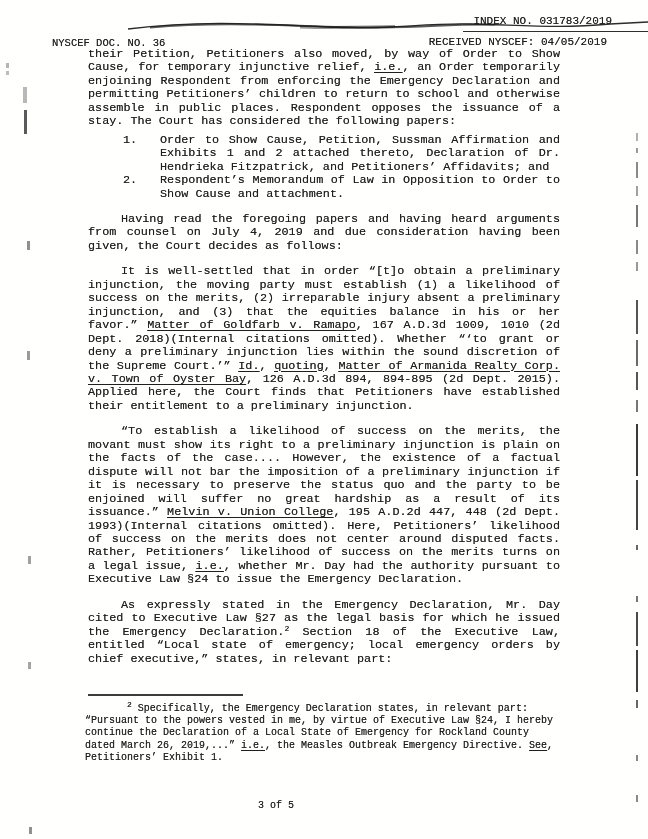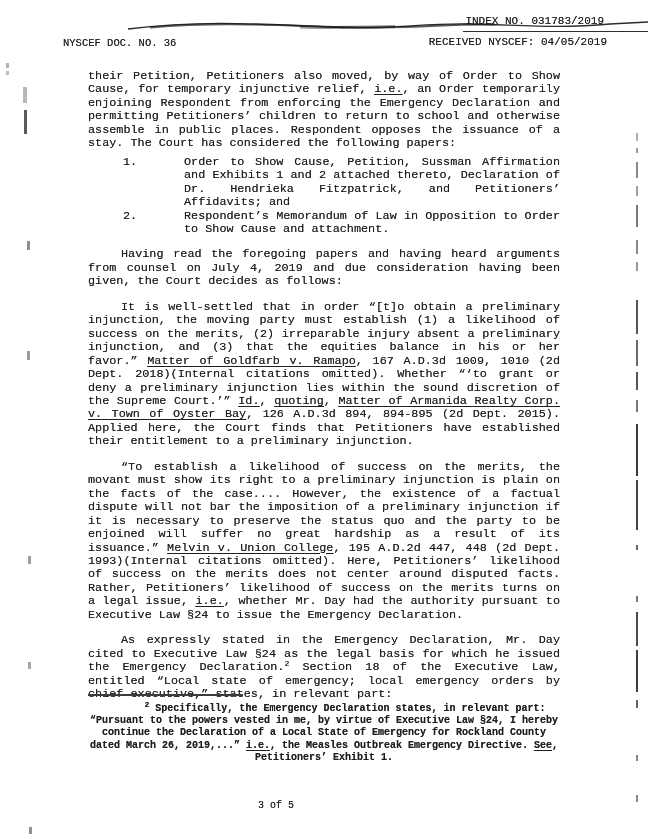--- a/index.html
+++ b/index.html
@@ -3,40 +3,40 @@
 <meta charset="utf-8">
 <style>
   html,body { margin:0; padding:0; background:#fff; }
   .page {
     position:relative; width:648px; height:839px; background:#fffffe;
     font-family:"Liberation Mono","DejaVu Sans Mono",monospace;
     color:#1f1f1f; overflow:hidden;
     text-shadow: 0 0 0.6px rgba(15,15,15,.65);
   }
   
-  .hdr-index { position:absolute; top:15px; right:44px; font-size:11px; white-space:nowrap; }
+  .hdr-index { position:absolute; top:15px; right:36px; font-size:11px; white-space:nowrap; }
   .index-underline { position:absolute; top:31px; left:463px; width:185px; border-top:1.6px solid #2e2e2e; }
-  .hdr-docno { position:absolute; top:37px; left:19px; font-size:10.5px; white-space:nowrap;padding-left:44px; }
+  .hdr-docno { position:absolute; top:37px; left:8px; font-size:10.5px; white-space:nowrap;padding-left:44px; }
   .hdr-received { position:absolute; top:36px; right:41px; font-size:11px; white-space:nowrap;margin-left:32px; }
   
-  .doc { position:absolute; top:70px; left:88px; width:472px;
+  .doc { position:absolute; top:48px; left:88px; width:472px;
          font-size:11.8px; line-height:13.45px; text-align:justify; }
   .doc p { margin:0 0 12px 0; text-indent:33px; }
   .doc p.first { text-indent:0; margin-bottom:5px; }
   .doc p.tight { margin-bottom:12px; }
   .papers-list { margin:0 0 12px 35px; }
   .li { display:flex; }
   .li .num { flex:0 0 37px; }
-  .li .litext { flex:1; text-align:justify;margin-left:24px; }
+  .li .litext { flex:1; text-align:justify; }
   u { text-decoration:underline; text-underline-offset:2px; }
   sup { font-size:8px; line-height:0; vertical-align:4px; }
   
   .fn-rule { position:absolute; top:694px; left:88px; width:155px; border-top:2px solid #3c3c3c; }
   .footnote { position:absolute; top:703px; left:85px; width:478px;
-              font-size:10px; line-height:12.2px; text-align:center; text-indent:42px;font-weight:bold; }
+              font-size:10px; line-height:12.2px; text-align:left; text-indent:42px; }
   .page-label { position:absolute; top:770px; left:88px; width:472px; text-align:center; font-size:10.5px; }
   .sheet-label { position:absolute; top:800px; left:0; width:552px; text-align:center; font-size:10px; }
   
   .artifact { position:absolute; }
   .topline-svg { position:absolute; top:0; left:0; pointer-events:none; }
 </style>
 </head>
 <body>
 
 <div class="page">
@@ -62,21 +62,21 @@
       </div>
       <div class="li">
         <span class="num">2.</span>
         <span class="litext">Respondent’s Memorandum of Law in Opposition to Order to Show Cause and attachment.</span>
       </div>
     </div>
 
     <p class="tight"><span>Having read the foregoing papers and having heard arguments from counsel on July 4, 2019 and due consideration having been given, the Court decides as follows:</span></p>
     <p><span>It is well-settled that in order “[t]o obtain a preliminary injunction, the moving party must establish (1) a likelihood of success on the merits, (2) irreparable injury absent a preliminary injunction, and (3) that the equities balance in his or her favor.” </span><u>Matter of Goldfarb v. Ramapo</u><span>, 167 A.D.3d 1009, 1010 (2d Dept. 2018)(Internal citations omitted). Whether “‘to grant or deny a preliminary injunction lies within the sound discretion of the Supreme Court.’” </span><u>Id.</u><span>, </span><u>quoting</u><span>, </span><u>Matter of Armanida Realty Corp. v. Town of Oyster Bay</u><span>, 126 A.D.3d 894, 894-895 (2d Dept. 2015). Applied here, the Court finds that Petitioners have established their entitlement to a preliminary injunction.</span></p>
     <p><span>“To establish a likelihood of success on the merits, the movant must show its right to a preliminary injunction is plain on the facts of the case.... However, the existence of a factual dispute will not bar the imposition of a preliminary injunction if it is necessary to preserve the status quo and the party to be enjoined will suffer no great hardship as a result of its issuance.” </span><u>Melvin v. Union College</u><span>, 195 A.D.2d 447, 448 (2d Dept. 1993)(Internal citations omitted). Here, Petitioners’ likelihood of success on the merits does not center around disputed facts. Rather, Petitioners’ likelihood of success on the merits turns on a legal issue, </span><u>i.e.</u><span>, whether Mr. Day had the authority pursuant to Executive Law §24 to issue the Emergency Declaration.</span></p>
-    <p><span>As expressly stated in the Emergency Declaration, Mr. Day cited to Executive Law §24 as the legal basis for which he issued the Emergency Declaration.</span><sup>2</sup><span>  Section 18 of the Executive Law, entitled “Local state of emergency; local emergency orders by chief executive,” states, in relevant part:</span></p>
+    <p><span>As expressly stated in the Emergency Declaration, Mr. Day cited to Executive Law §27 as the legal basis for which he issued the Emergency Declaration.</span><sup>2</sup><span>  Section 18 of the Executive Law, entitled “Local state of emergency; local emergency orders by chief executive,” states, in relevant part:</span></p>
   </div>
 
   <div class="fn-rule"></div>
   <div class="footnote"><sup>2</sup><span> Specifically, the Emergency Declaration states, in relevant part: “Pursuant to the powers vested in me, by virtue of Executive Law §24, I hereby continue the Declaration of a Local State of Emergency for Rockland County dated March 26, 2019,...” </span><u>i.e.</u><span>, the Measles Outbreak Emergency Directive. </span><u>See</u><span>, Petitioners’ Exhibit 1.</span></div>
 
   <div class="sheet-label">3 of 5</div>
 
   <div id="artifact-layer">
       <div class="artifact" style="left: 636px; top: 133px; width: 1.6px; height: 8px; background: rgb(176, 176, 176);"></div>
       <div class="artifact" style="left: 636px; top: 148px; width: 1.6px; height: 5px; background: rgb(154, 154, 154);"></div>

